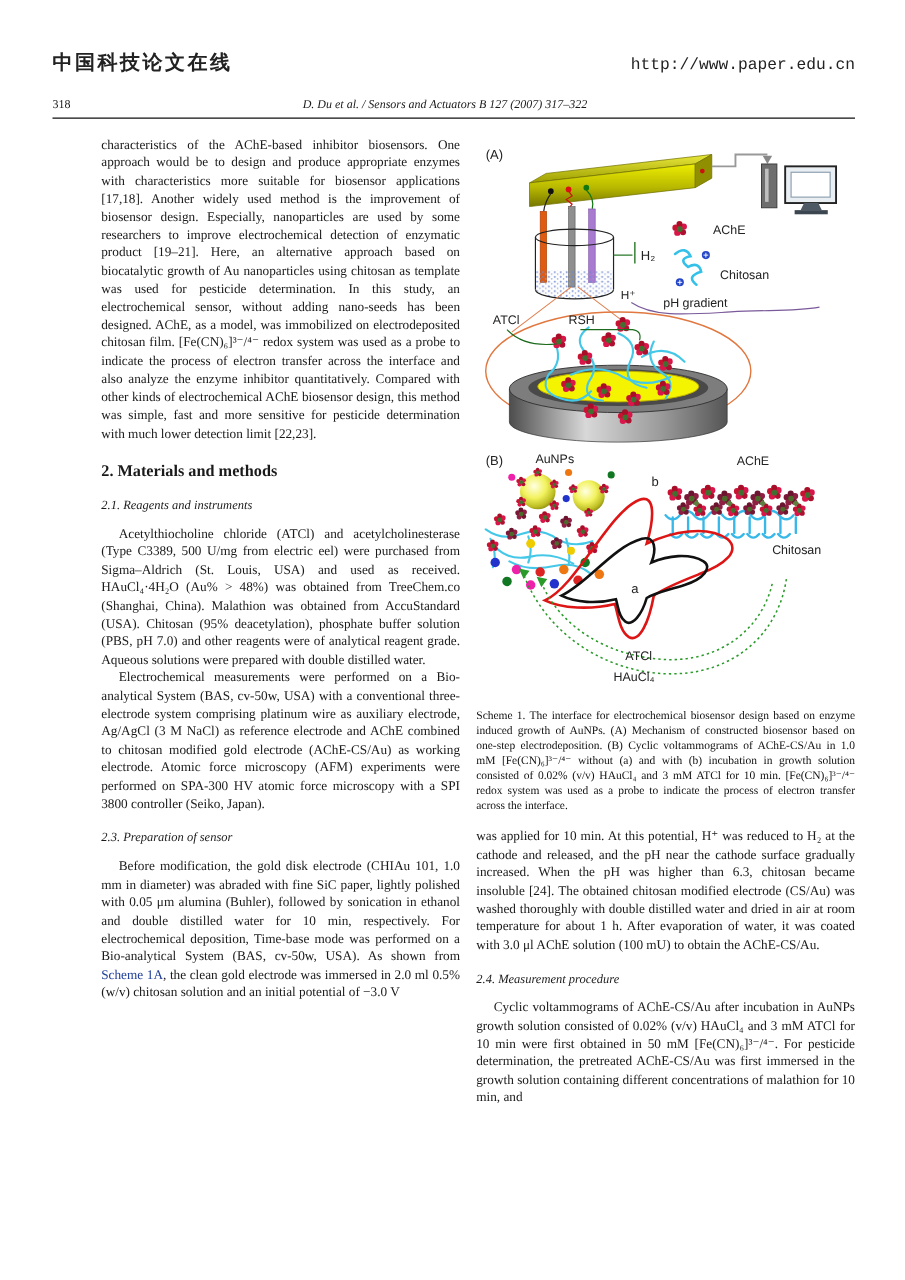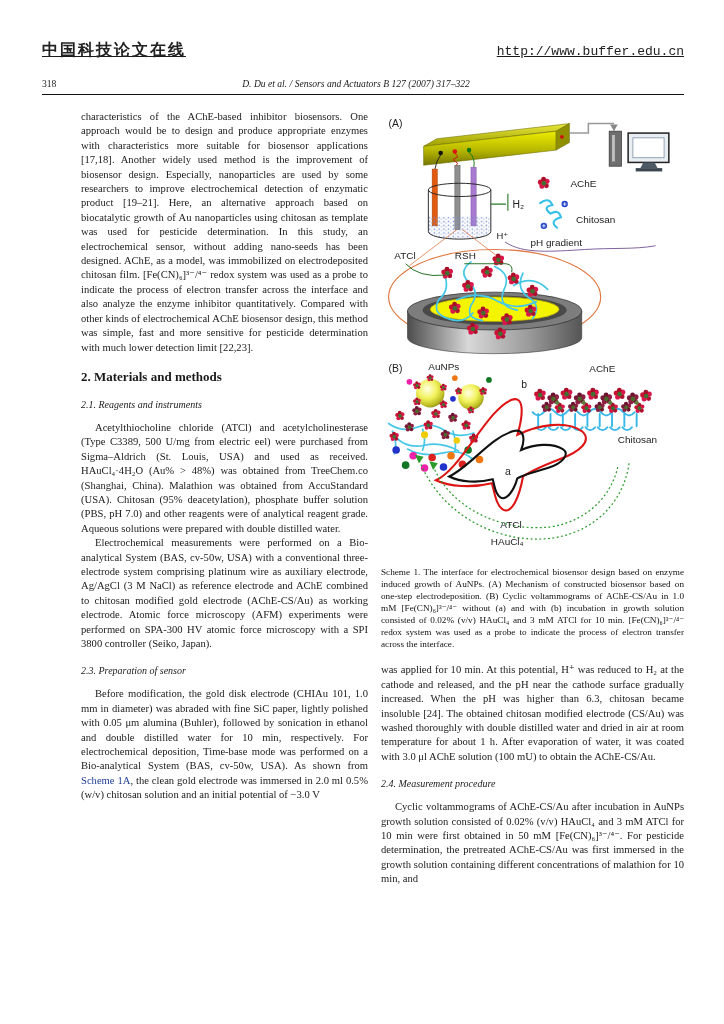--- a/index.html
+++ b/index.html
@@ -3,21 +3,21 @@
 <meta charset="utf-8">
 <style>
   * { box-sizing: border-box; }
   html,body { margin:0; padding:0; background:#e8e8e8; }
   .page {
     position:relative; width:724px; height:1024px; margin:0 auto;
     background:#ffffff; padding:40px 40px 0 42px;
     font-family:"Liberation Serif","DejaVu Serif",serif; color:#1a1a1a;
     overflow:hidden;
   }
-  .site-header { display:flex; justify-content:space-between; align-items:baseline;text-decoration:underline; }
+  .site-header { display:flex; justify-content:space-between; align-items:baseline; }
   .site-title { font-size:16px; letter-spacing:2px; font-weight:bold; color:#222; }
   .site-url { font-family:"Liberation Mono","DejaVu Sans Mono",monospace; font-size:13px; color:#222; }
   .running-head { position:relative; margin-top:17px; height:13px; font-size:9.6px; }
   .running-head .pnum { position:absolute; left:0; top:0;text-align:center; }
   .running-head .rtitle { position:absolute; left:0; right:14px; top:0; text-align:center; font-style:italic; }
   .head-rule { border:none; border-top:1.6px solid #111; margin:3px 0 0 0; }
   .columns { display:flex; gap:13px; margin-top:15px; }
   .col-left  { width:326px;margin-left:39px; }
   .col-right { width:303px; }
   p.body { font-size:10.6px; line-height:1.36; text-align:justify; margin:0; text-indent:14px; }
@@ -30,21 +30,21 @@
   figcaption.cap { font-size:9.2px; line-height:1.31; text-align:justify; margin-top:5px; color:#111; }
   .svgtext { font-family:"Liberation Sans","DejaVu Sans",sans-serif; fill:#222; }
 </style>
 </head>
 <body>
 
 <div class="page">
 
   <div class="site-header">
     <span class="site-title">中国科技论文在线</span>
-    <span class="site-url">http://www.buffer.edu.cn</span>
+    <span class="site-url">http://www.paper.edu.cn</span>
   </div>
 
   <div class="running-head">
     <span class="pnum">318</span>
     <span class="rtitle">D. Du et al. / Sensors and Actuators B 127 (2007) 317–322</span>
   </div>
   <hr class="head-rule">
 
   <div class="columns">
 

